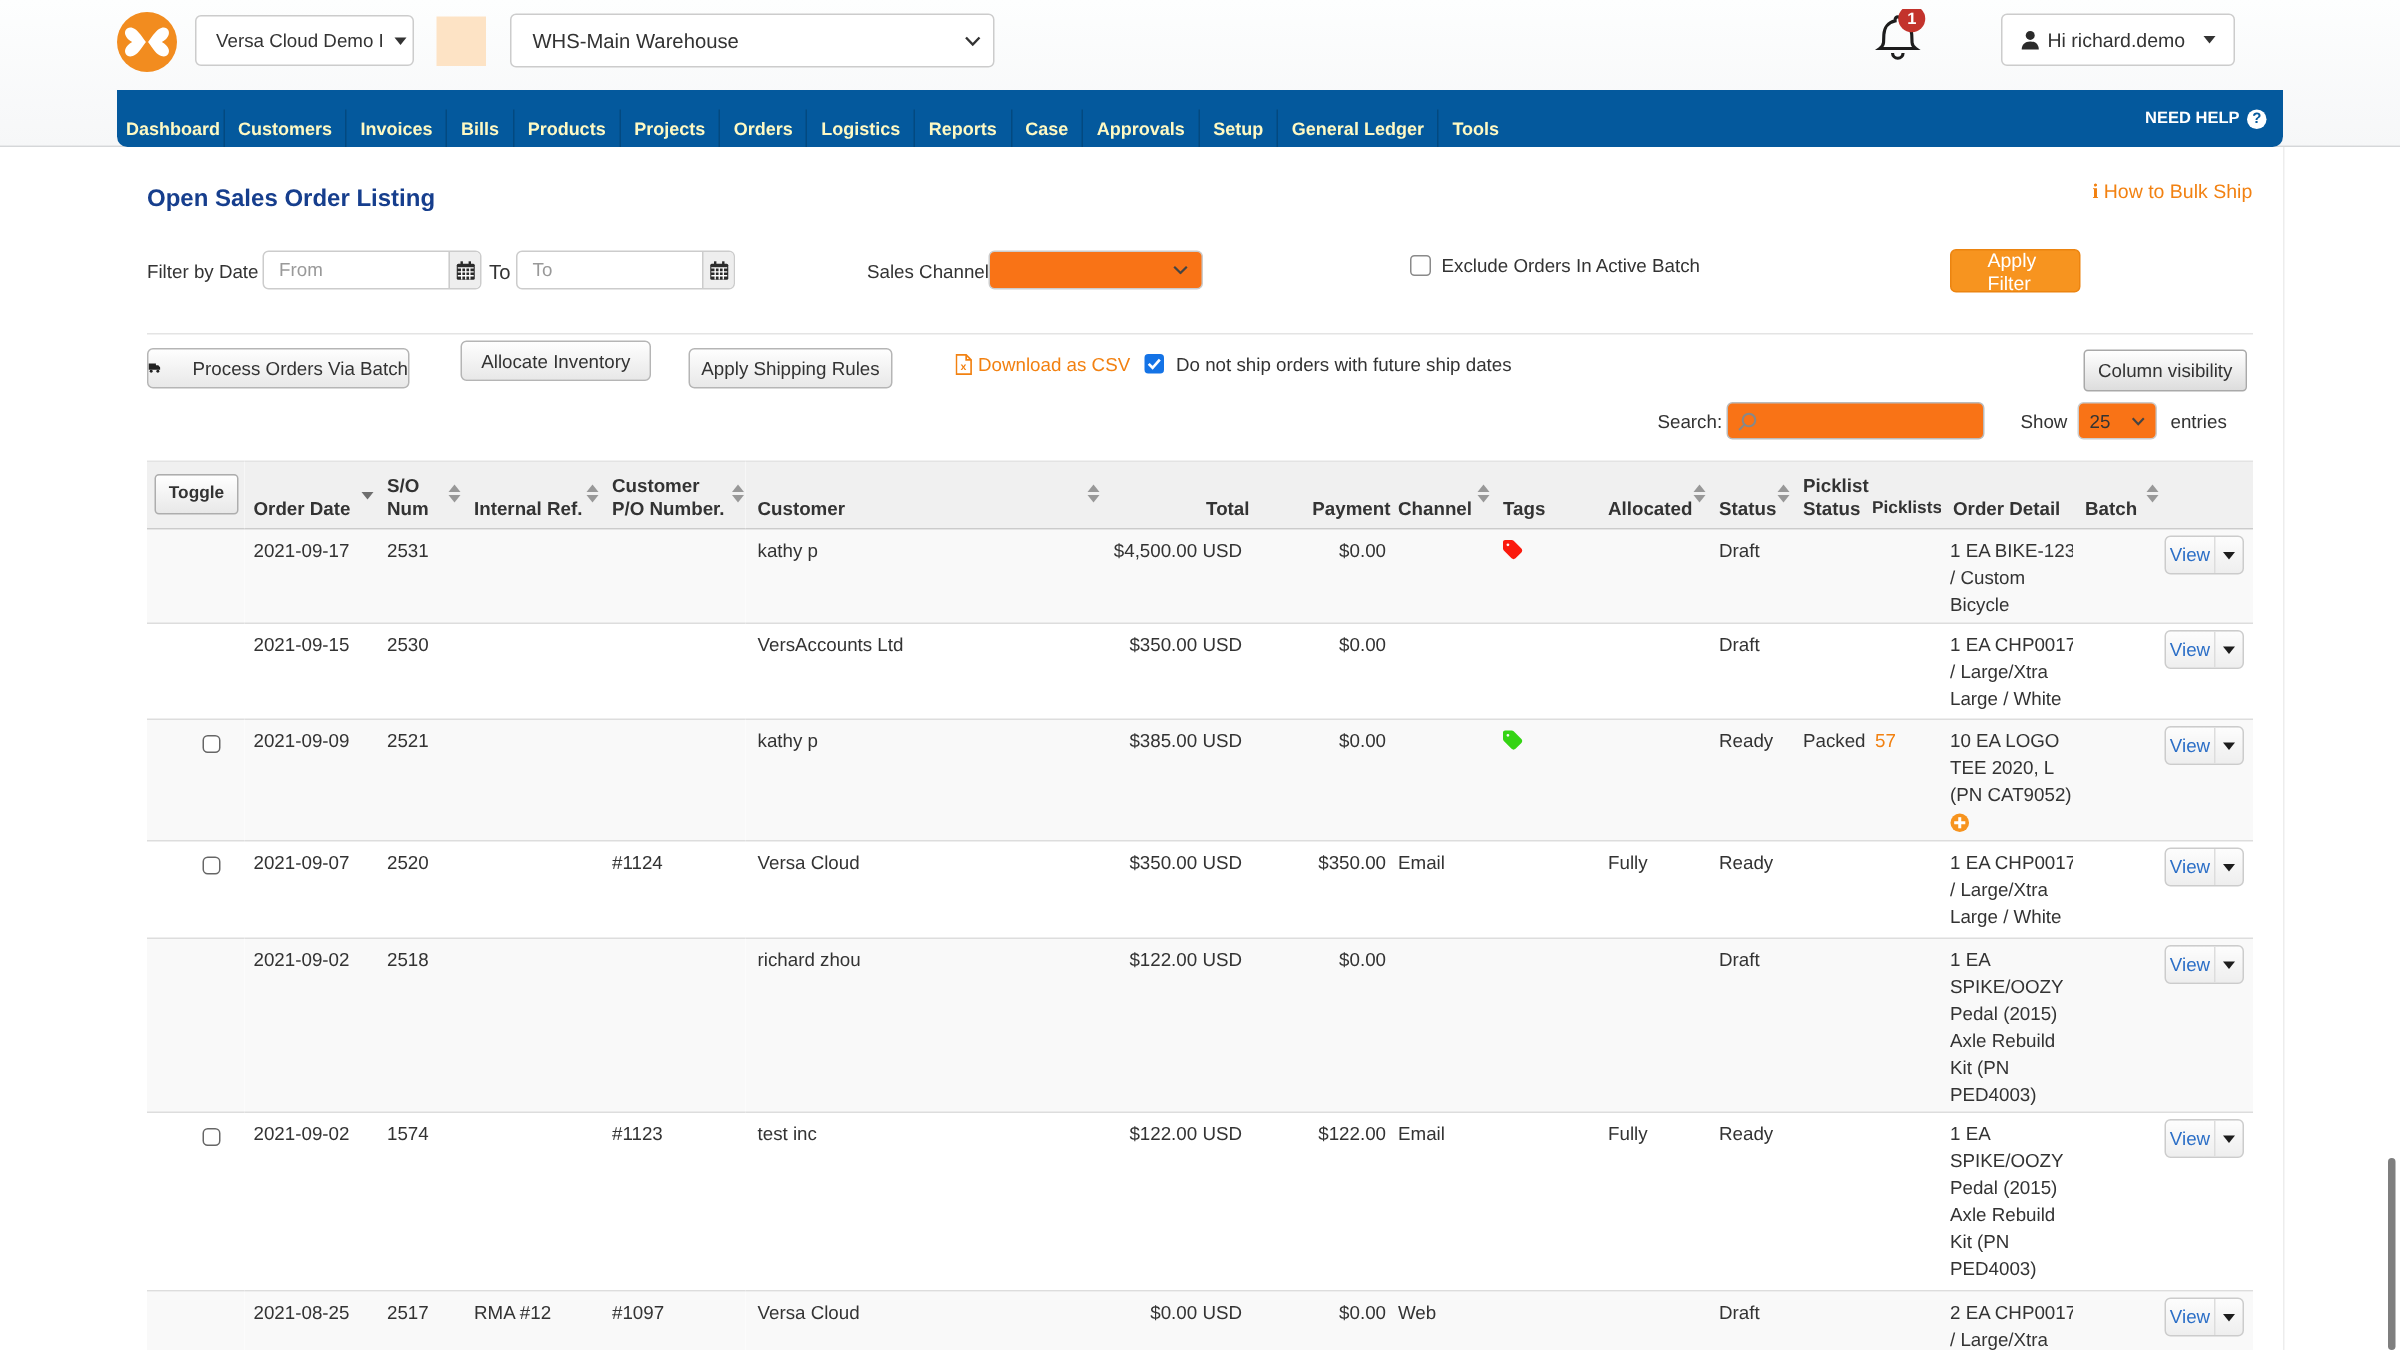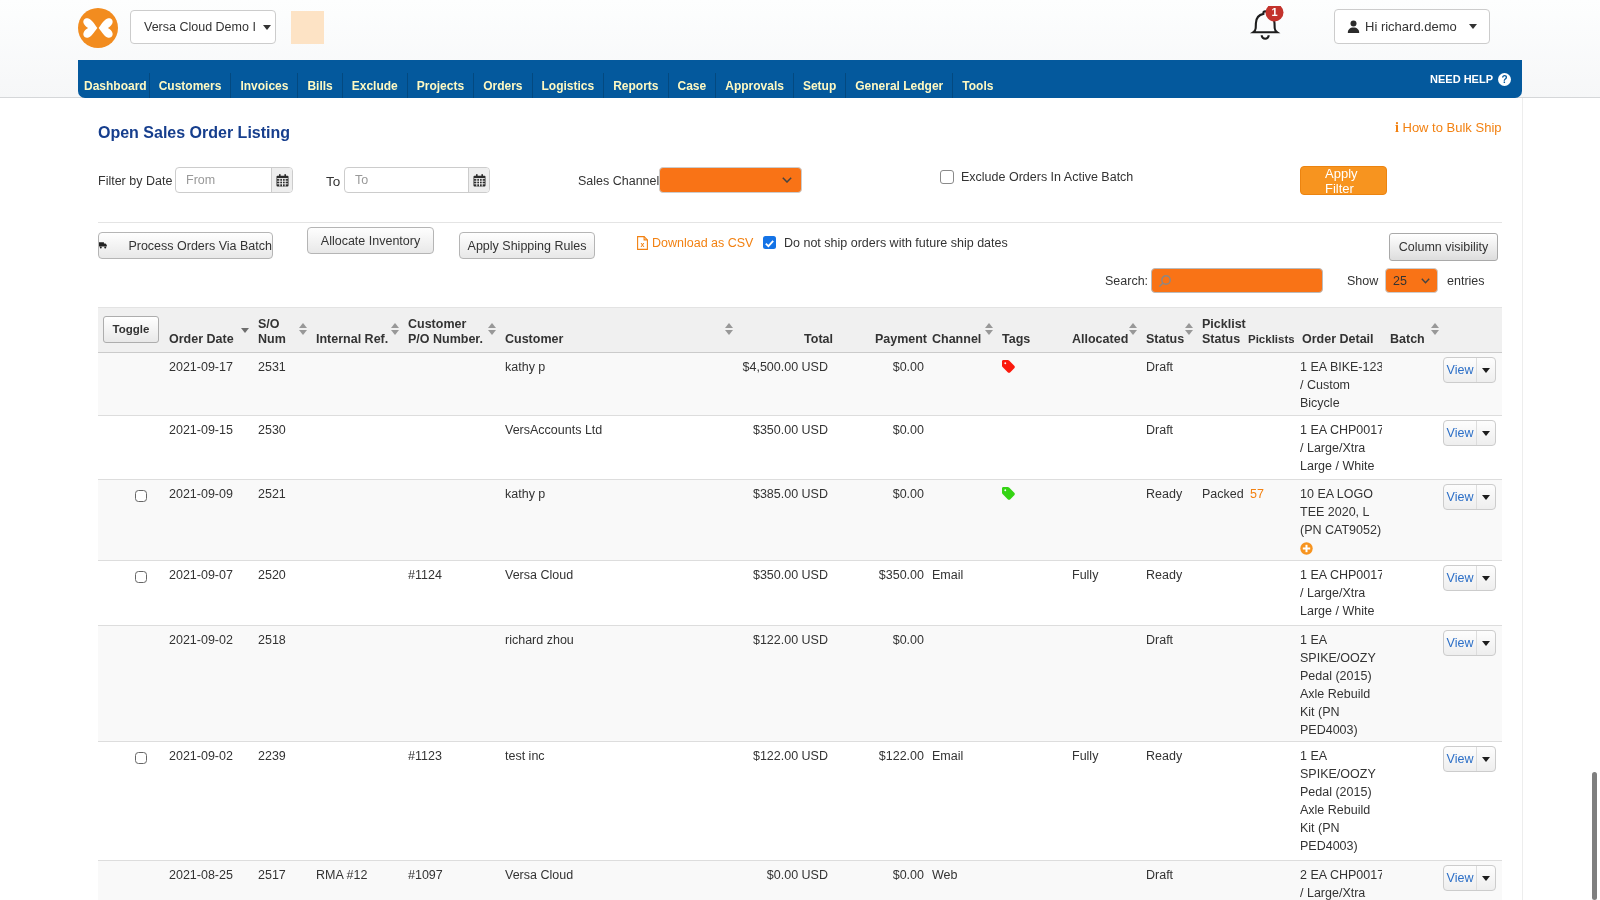--- a/index.html
+++ b/index.html
@@ -65,21 +65,21 @@
 </style>
 </head>
 <body>
 <div id="page">
 <div id="chrome" class="abs"></div>
 <div id="nav" class="abs">
   <div class="it" style="padding:0 2px 0 6px;">Dashboard</div>
       <div class="it">Customers</div>
       <div class="it">Invoices</div>
   <div class="it">Bills</div>
-      <div class="it">Exclude</div>
+      <div class="it">Products</div>
       <div class="it">Projects</div>
   <div class="it">Orders</div>
       <div class="it">Logistics</div>
       <div class="it">Reports</div>
   <div class="it">Case</div>
       <div class="it">Approvals</div>
       <div class="it">Setup</div>
   <div class="it">General Ledger</div>
       <div class="it last">Tools</div>
   <div class="sp"></div>
@@ -92,20 +92,26 @@
     <path d="M19.3,20 C15.8,15.2 13.6,11.6 10.5,10.6 C6.6,9.4 4.6,12.6 5.6,15.3 C6.3,17.2 7.8,18.8 10.1,20 C7.8,21.2 6.3,22.8 5.6,24.7 C4.6,27.4 6.6,30.6 10.5,29.4 C13.6,28.4 15.8,24.8 19.3,20 Z"></path>
     <path d="M20.7,20 C24.2,15.2 26.4,11.6 29.5,10.6 C33.4,9.4 35.4,12.6 34.4,15.3 C33.7,17.2 32.2,18.8 29.9,20 C32.2,21.2 33.7,22.8 34.4,24.7 C35.4,27.4 33.4,30.6 29.5,29.4 C26.4,28.4 24.2,24.8 20.7,20 Z"></path>
   </g>
   </svg>
 
 <div class="topsel abs" style="left:130px;top:10px;width:146px;height:34px;padding-left:13px;gap:7px;">
   <span>Versa Cloud Demo I</span>
       <span class="caret"></span>
 </div>
 <div class="abs" style="left:291px;top:11px;width:33px;height:33px;background:#FDE3C5;"></div>
+<div class="topsel abs" style="left:340px;top:9px;width:323px;height:36px;padding:0 8px 0 14px;">
+  <span style="font-size:13.5px;">WHS-Main Warehouse</span>
+  <svg style="margin-left:auto;" width="11" height="7" viewBox="0 0 11 7">
+        <polyline points="1,1 5.5,5.7 10,1" fill="none" stroke="#333" stroke-width="1.6"></polyline>
+      </svg>
+</div>
 
 <svg class="abs" style="left:1246px;top:6px;" width="40" height="40" viewBox="0 0 40 40">
   <path d="M19.2,5.2 c1,0 1.8,0.8 1.8,1.8 v0.9 c4.6,0.9 7.3,4.5 7.5,9.3 l0.2,5.1 c0.1,1.8 1,2.9 2.5,4 h-24 c1.5,-1.1 2.4,-2.2 2.5,-4 l0.2,-5.1 c0.2,-4.8 2.9,-8.4 7.5,-9.3 v-0.9 c0,-1 0.8,-1.8 1.8,-1.8 z" fill="none" stroke="#1d1d1d" stroke-width="2.1"></path>
   <path d="M15.7,29.3 a3.5,3.5 0 0 0 7,0" fill="none" stroke="#1d1d1d" stroke-width="2.1"></path>
   <circle cx="28.5" cy="6.5" r="9" fill="#c3332c"></circle>
   <text x="28.5" y="10.3" text-anchor="middle" fill="#fff" font-size="11" font-weight="bold" font-family="Liberation Sans">1</text>
 </svg>
 
 <div class="topsel abs" style="left:1334px;top:9px;width:156px;height:35px;padding:0 12px;font-size:13px;gap:5px;justify-content:center;">
   <svg width="13" height="14" viewBox="0 0 13 14">
@@ -116,21 +122,21 @@
   <span class="caret" style="margin-left:auto;"></span>
 </div>
 <div id="main" class="abs"></div>
 <div class="abs" style="left:1522px;top:98px;width:1px;height:802px;background:#ededed;"></div>
 <h1 class="title abs">Open Sales Order Listing</h1>
 <div class="abs olink" style="left:1395px;top:120px;width:110px;">
   <span style="font-family:'Liberation Serif',serif;font-weight:bold;font-size:14px;">i</span>
   How to Bulk Ship</div>
 
 <div class="abs lbl" style="left:98px;top:174px;">Filter by Date</div>
-<div class="inpgrp abs" style="left:175px;top:167px;width:118px;gap:13px;">
+<div class="inpgrp abs" style="left:175px;top:167px;width:146px;gap:13px;">
   <span class="ph">From</span>
   <span class="addon">
         <svg width="13" height="13" viewBox="0 0 13 13">
           <rect x="0.5" y="1.8" width="12" height="10.7" rx="1" fill="#2b2b2b"></rect>
           <rect x="3" y="0.2" width="1.6" height="3" fill="#2b2b2b"></rect>
           <rect x="8.4" y="0.2" width="1.6" height="3" fill="#2b2b2b"></rect>
           <g stroke="#fff" stroke-width="0.9">
             <line x1="1.2" y1="4.6" x2="11.8" y2="4.6"></line>
             <line x1="1.2" y1="7.2" x2="11.8" y2="7.2"></line>
             <line x1="1.2" y1="9.8" x2="11.8" y2="9.8"></line>
@@ -431,21 +437,21 @@
                 <i></i>
               </span>
             </div>
           </td>
 </tr>
 <tr style="height:119px;">
   <td>
             <div class="rowcb"></div>
           </td>
           <td>2021-09-02</td>
-          <td>2239</td>
+          <td>1574</td>
           <td></td>
           <td>#1123</td>
           <td>test inc</td>
           <td></td>
   <td class="r">$122.00 USD</td>
           <td class="r" style="padding-right:6px;">$122.00</td>
           <td>Email</td>
   <td></td>
           <td>Fully</td>
           <td>Ready</td>

